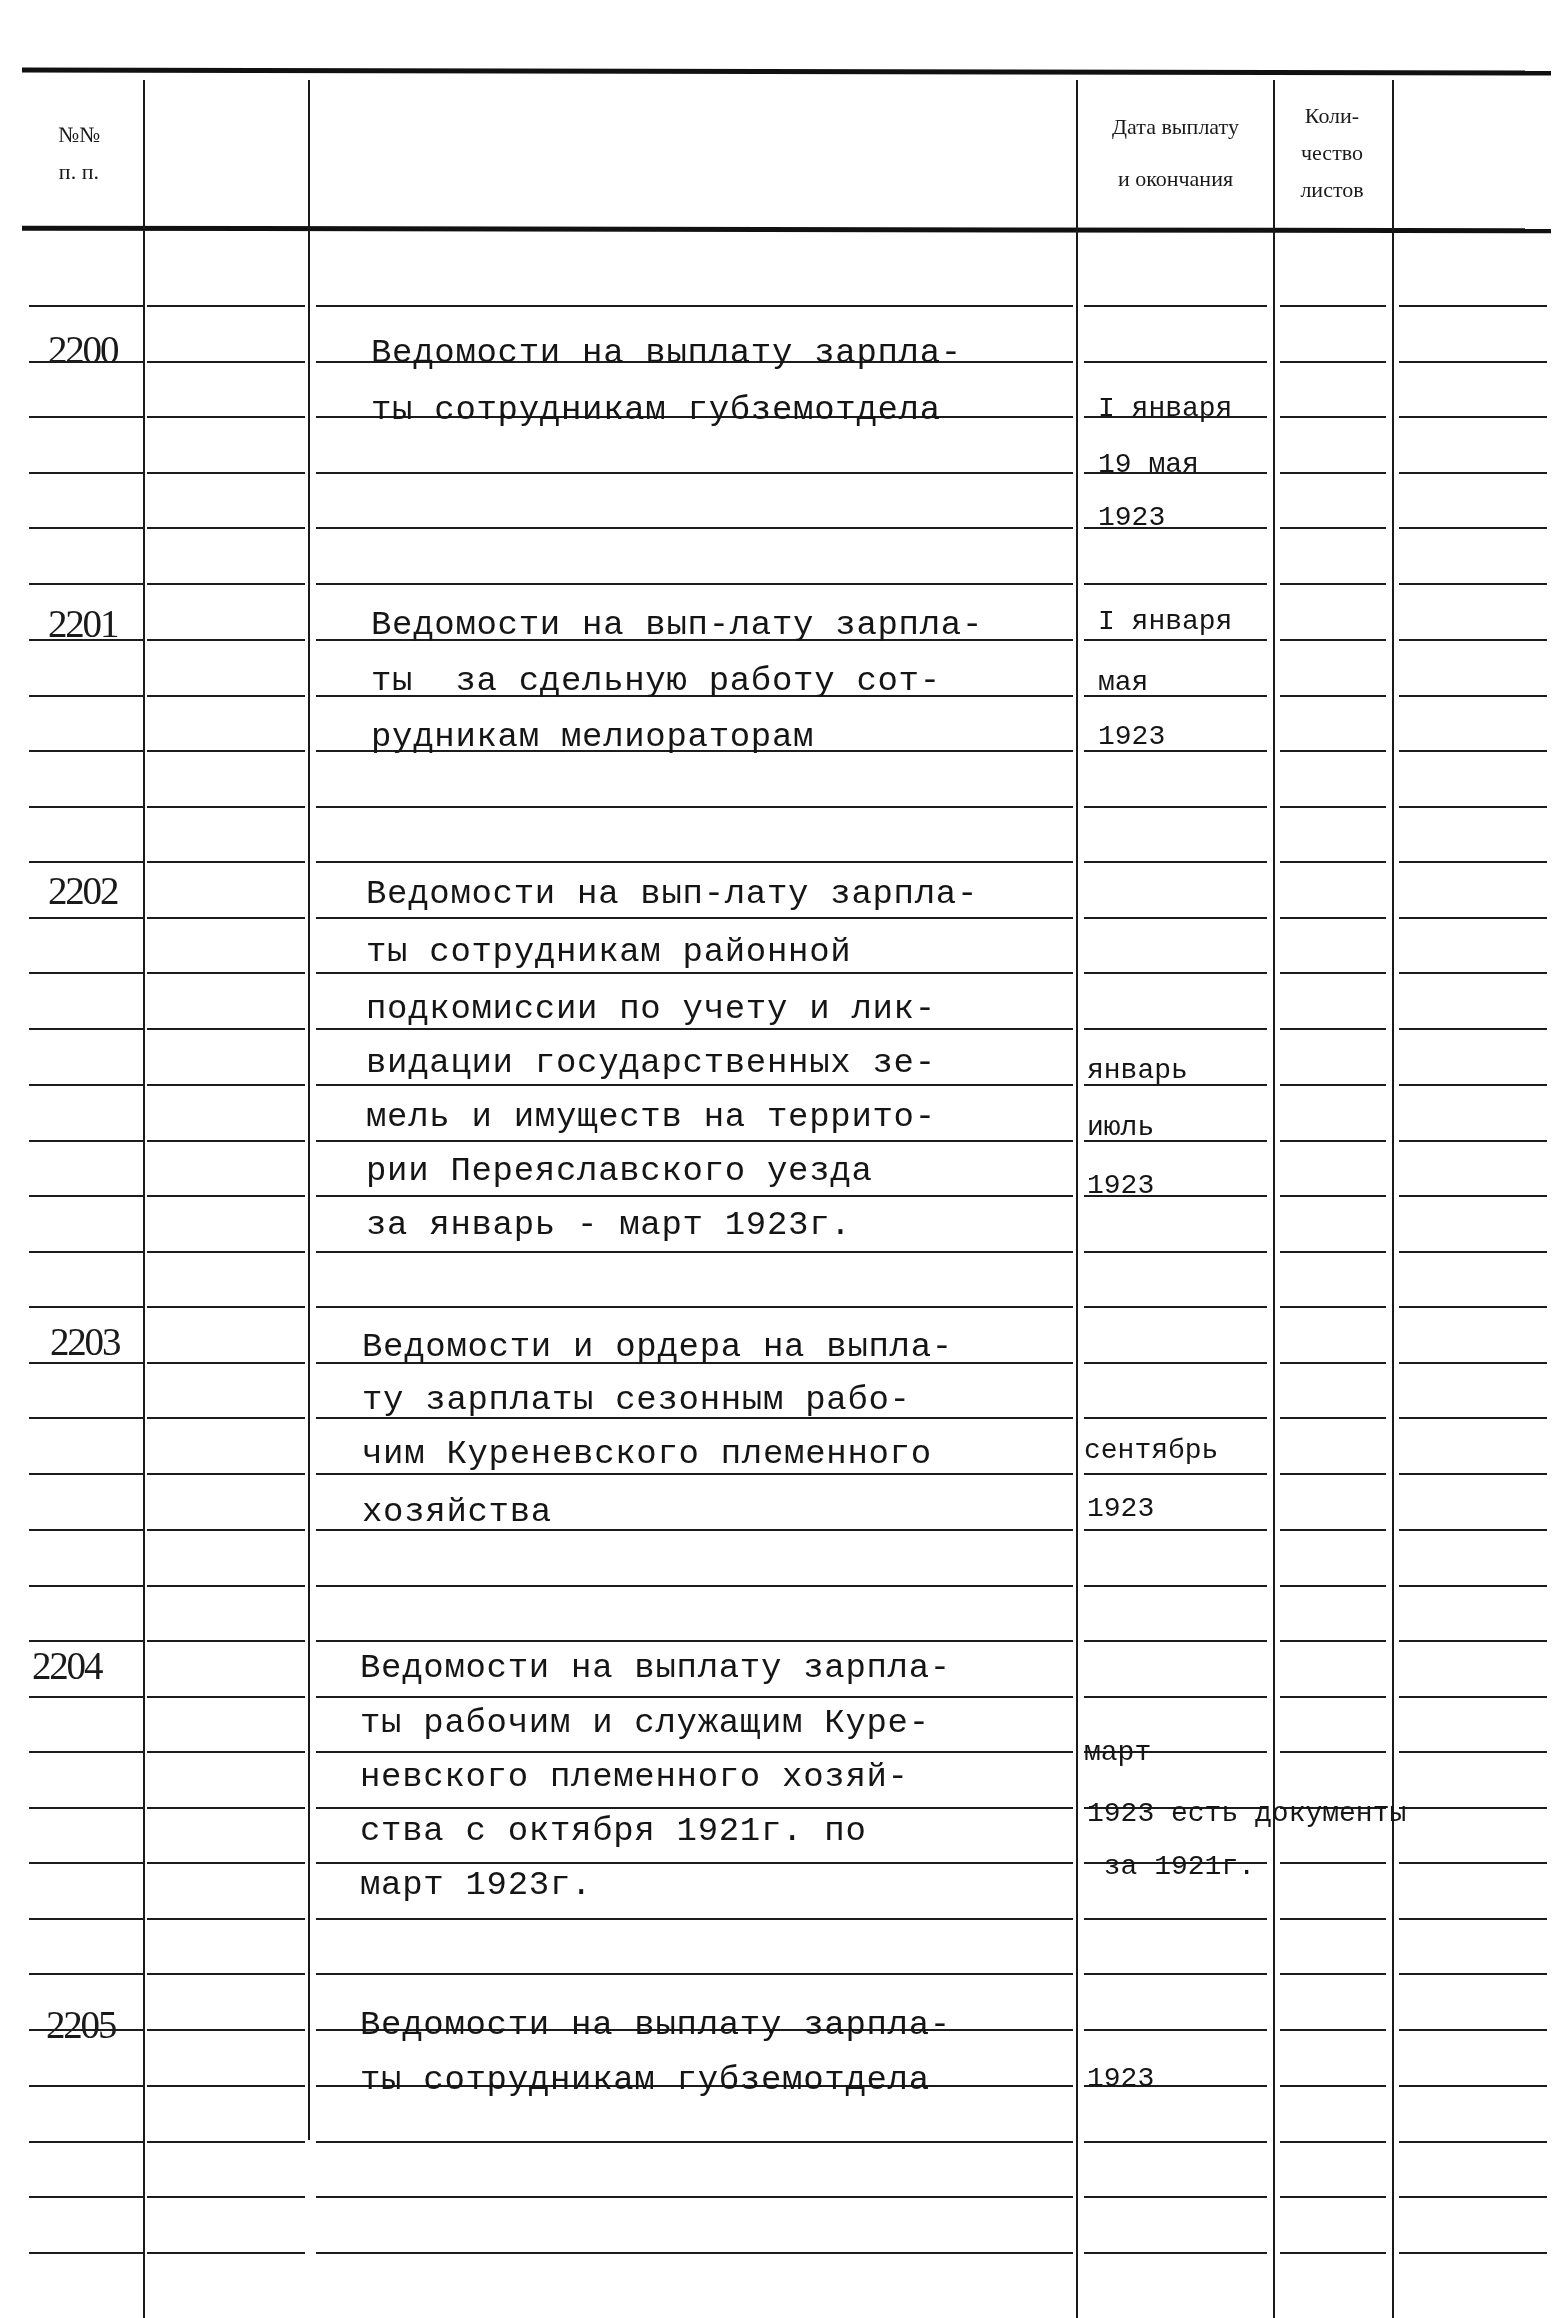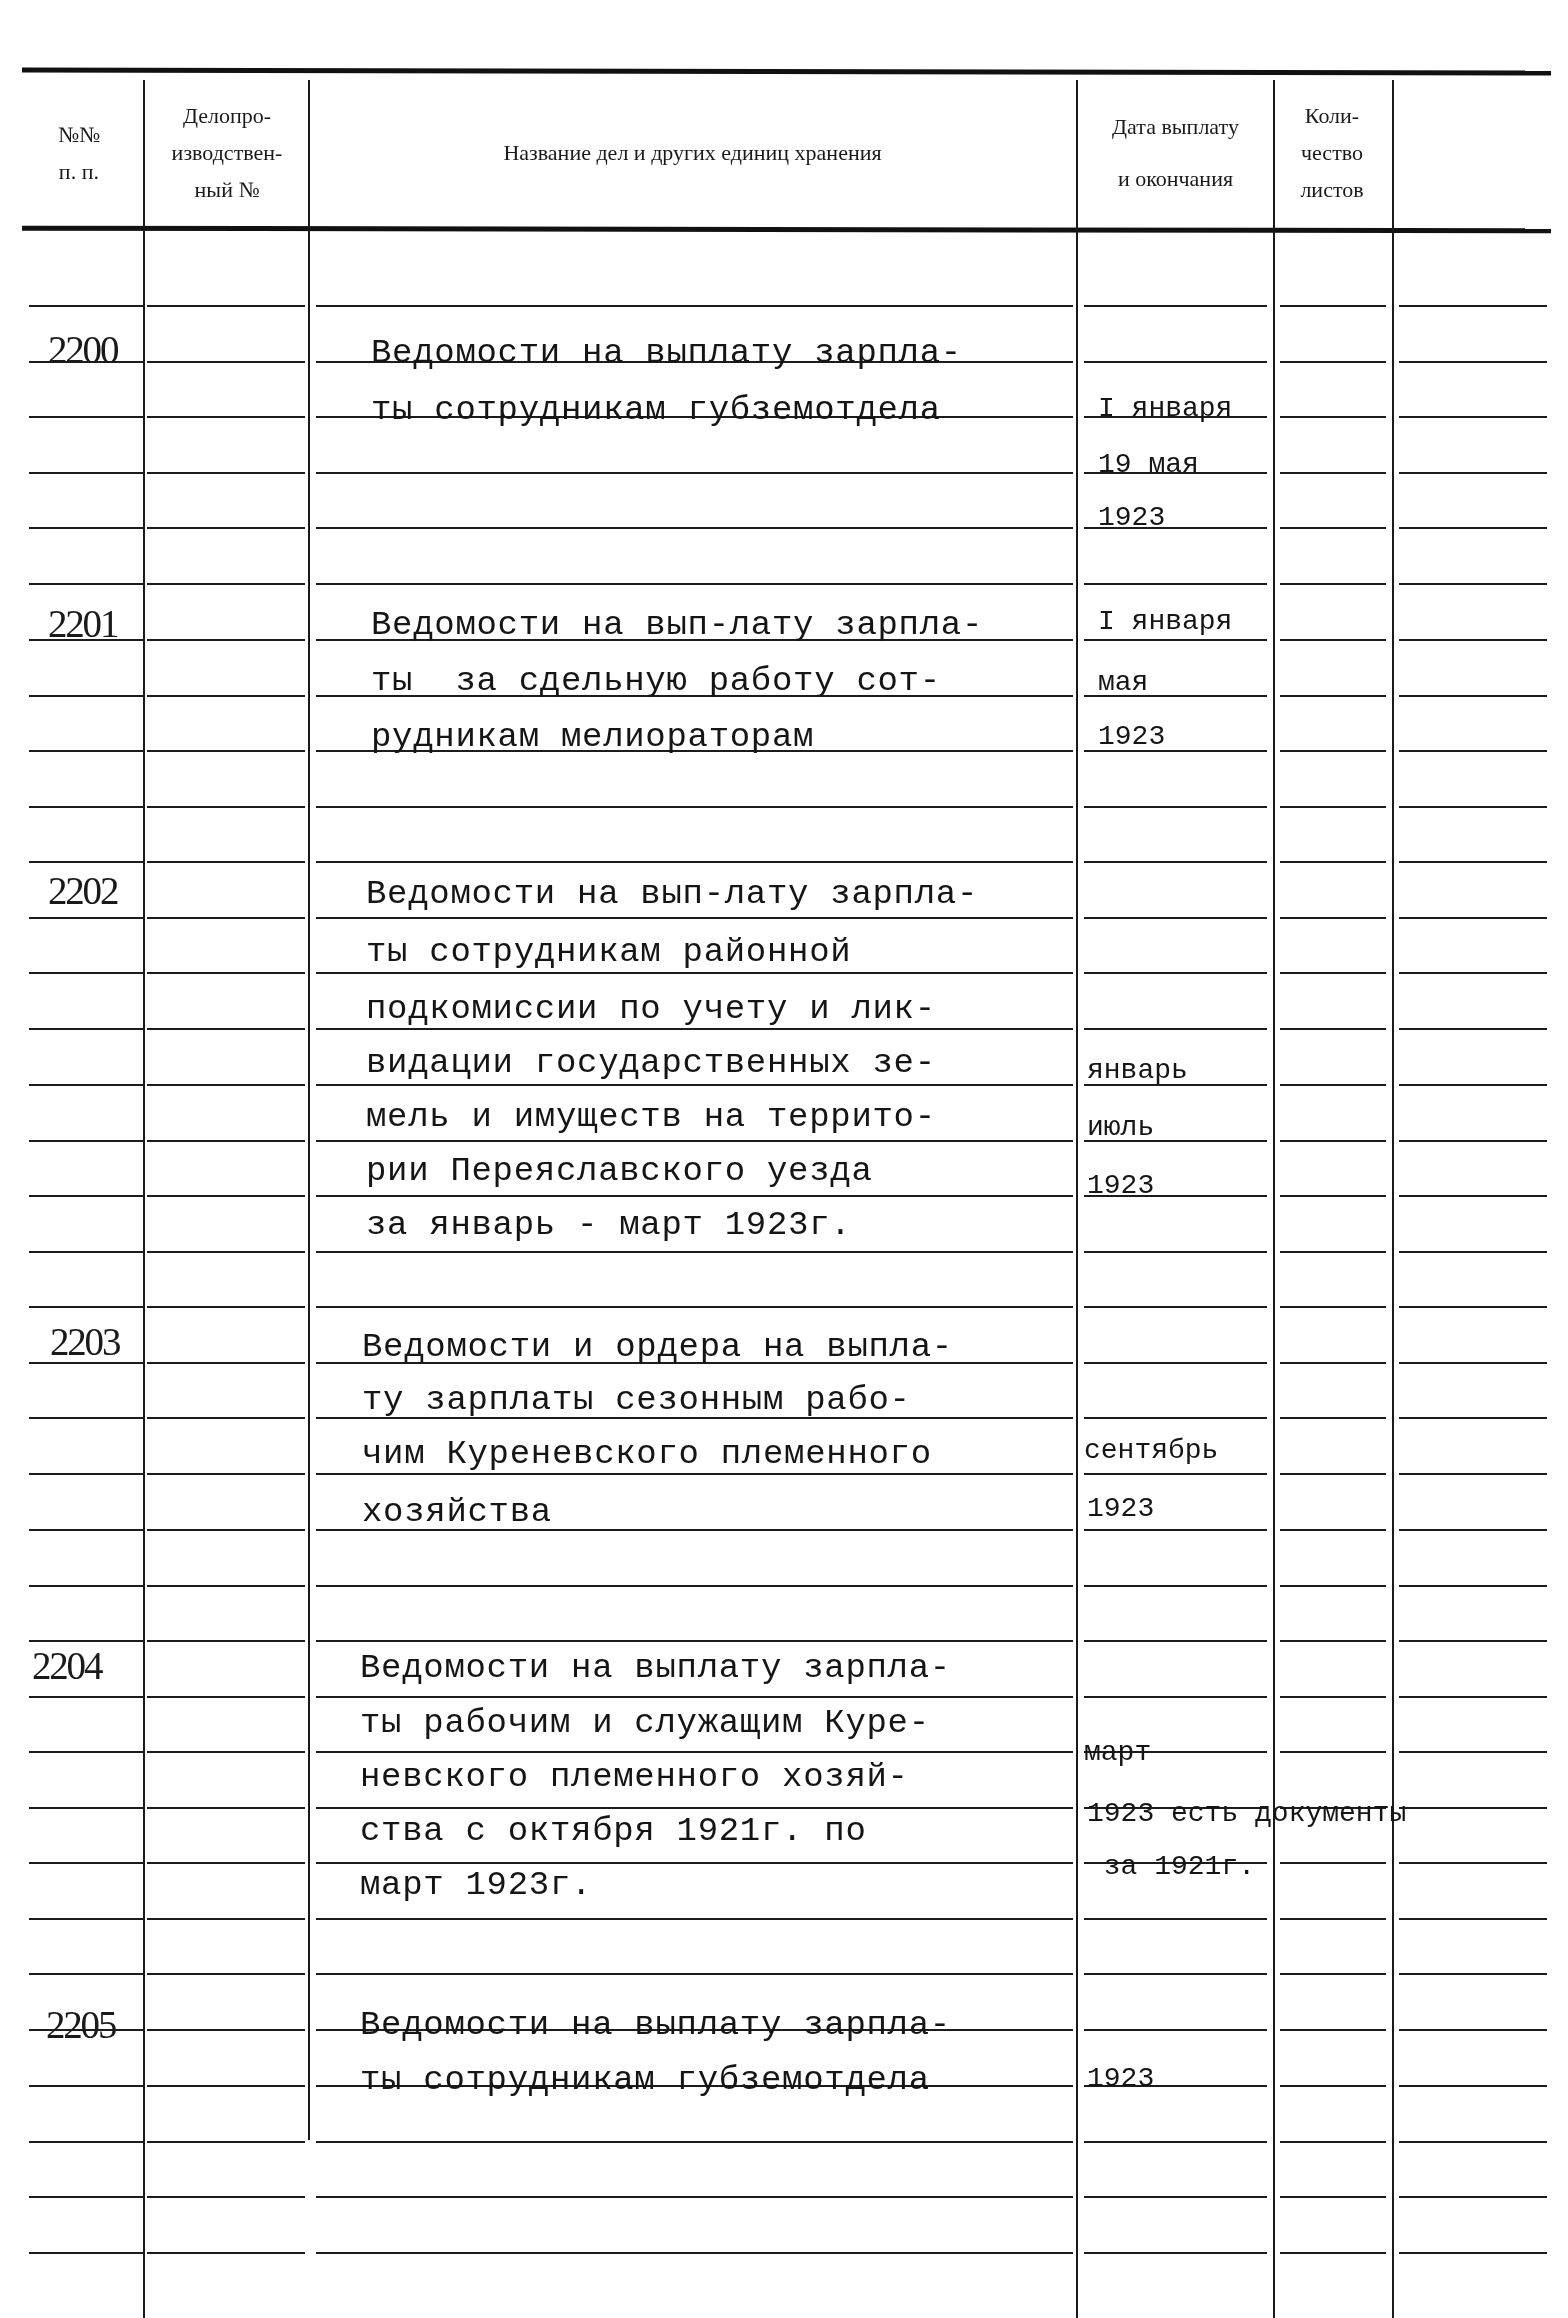--- a/index.html
+++ b/index.html
@@ -23,24 +23,20 @@
 </style>
 </head>
 <body>
 
 <div class="page">
 
   <div class="rule-top"></div>
 
   <div class="head-cell" style="left:14.4px;width:129px;white-space:pre-line;">№№
 п. п.</div>
-  <div class="head-cell" style="left:145px;width:164px;white-space:pre-line;">Делопро-
-изводствен-
-ный №</div>
-  <div class="head-cell" style="left:310px;width:765px;">Название дел и других единиц хранения</div>
   <div class="head-cell" style="left:1078px;width:195px;white-space:pre-line;line-height:52px;">Дата выплату
 и окончания</div>
   <div class="head-cell" style="left:1274px;width:116px;white-space:pre-line;">Коли-
 чество
 листов</div>
 
   <div class="rule-head-bottom"></div>
 
   <div class="vline" style="left:143px;top:80px;height:2238px;"></div>
   <div class="vline" style="left:308px;top:80px;height:2060px;"></div>

